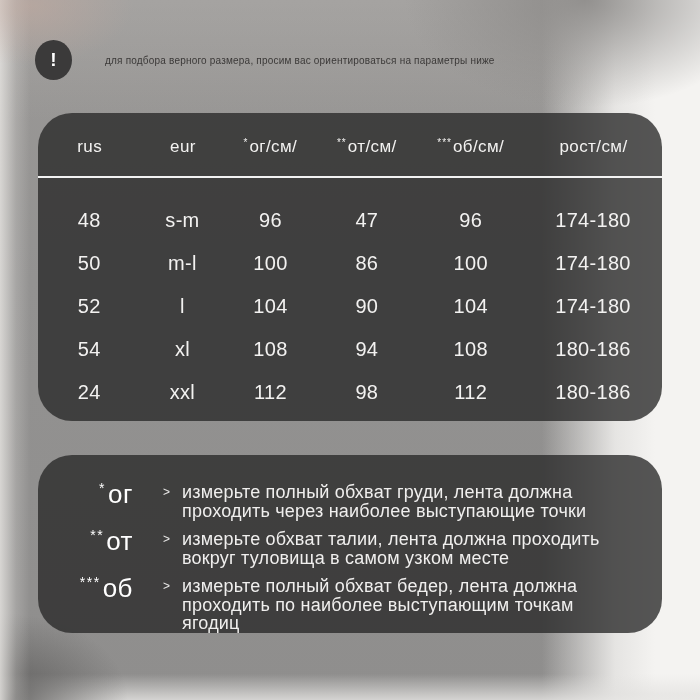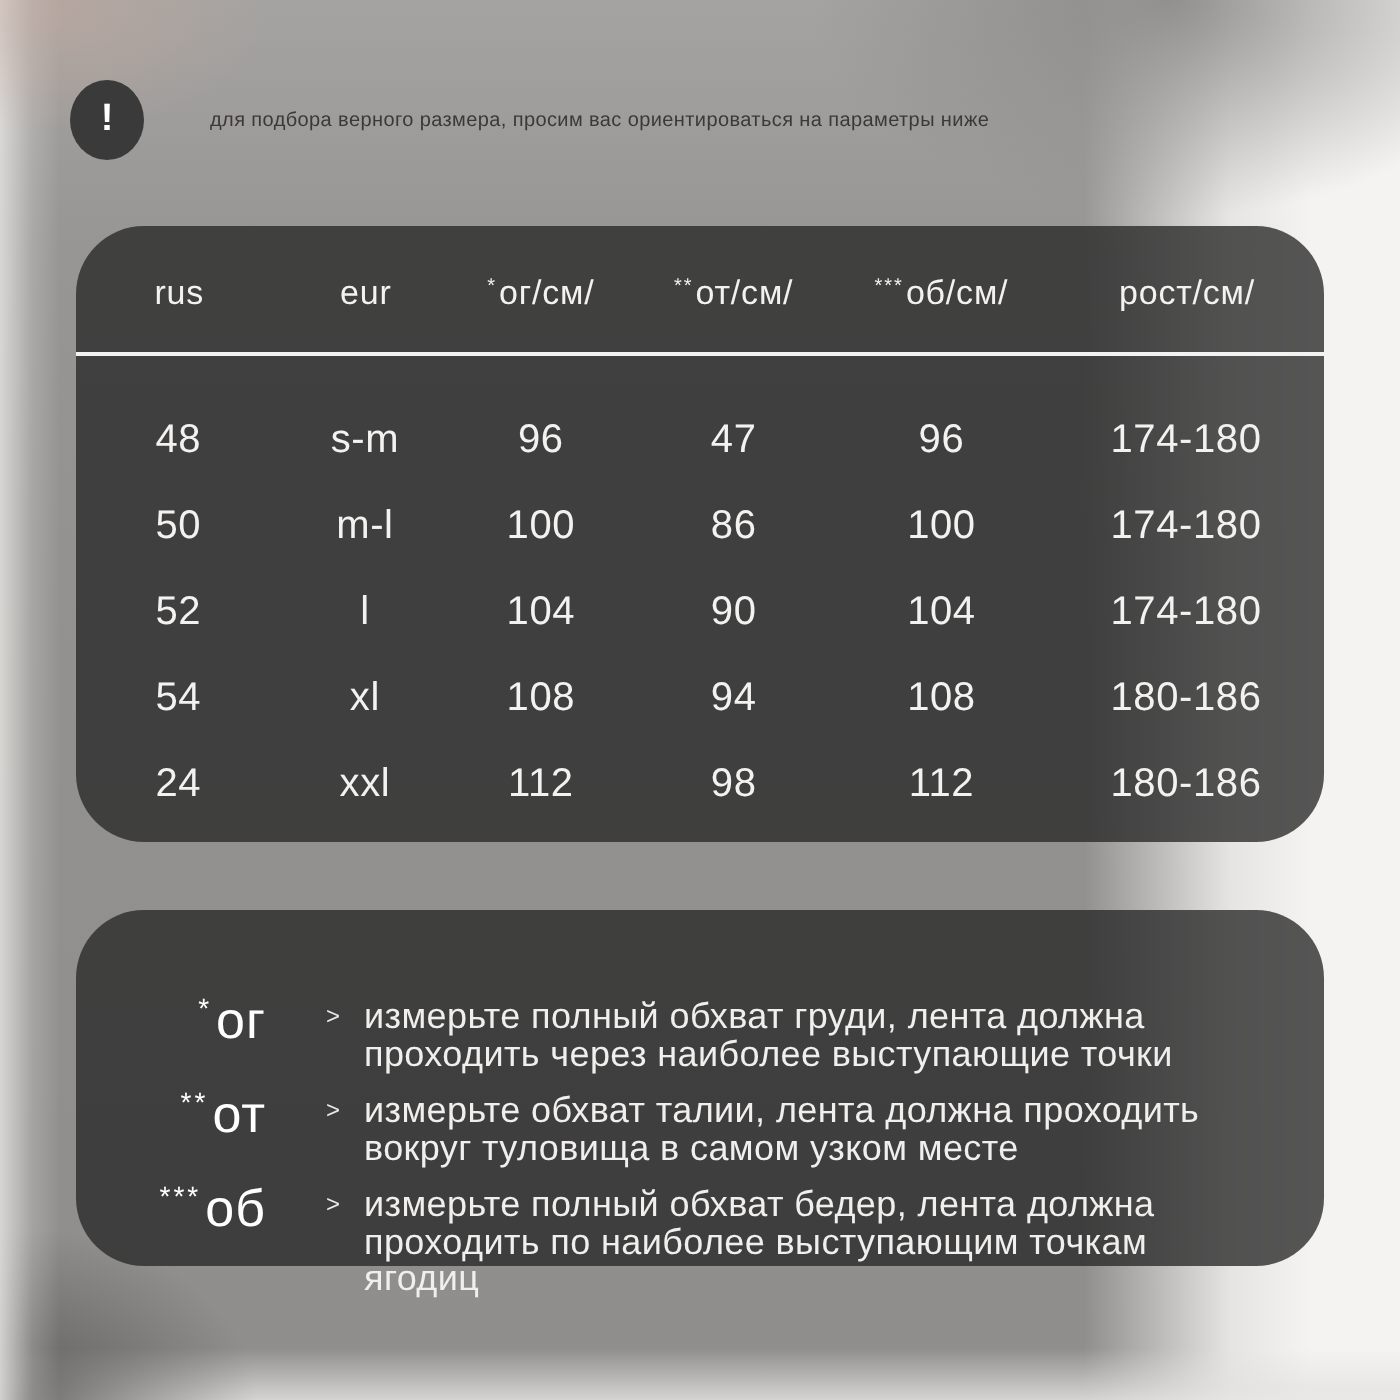--- a/index.html
+++ b/index.html
@@ -46,21 +46,21 @@
     grid-template-columns:16.4% 13.5% 14.7% 16.2% 17.1% 22.1%;
     align-items:center;text-align:center;
   }
   .thead{height:63px;padding-top:4px;box-sizing:border-box;font-size:17px;letter-spacing:0.4px;}
   .divider{height:2px;background:rgba(252,252,252,0.95);}
   .tbody{padding-top:21px;}
   .tbody .trow{height:43px;font-size:20px;letter-spacing:0.3px;}
   .stars{font-size:10px;position:relative;top:-6px;letter-spacing:1px;margin-right:1px;}
 
   
-  .legend-inner{display:flex;flex-direction:column;gap:10px;padding-top:44px;}
+  .legend-inner{display:flex;flex-direction:column;gap:10px;padding-top:28px;}
   .legend-row{display:flex;align-items:flex-start;}
   .legend-term{
     width:95px;text-align:right;font-size:26px;line-height:26px;color:#fff;
     letter-spacing:0.5px;margin-top:-2px;flex:0 0 auto;
   }
   .legend-term .stars{font-size:14px;top:-10px;letter-spacing:1.5px;margin-right:2px;}
   .legend-arrow{margin-left:30px;font-size:12px;line-height:18.5px;flex:0 0 auto;color:#ecebea;}
   .legend-text{
     margin-left:12px;width:452px;font-size:18px;line-height:18.5px;
     color:#f0efee;letter-spacing:0.2px;

